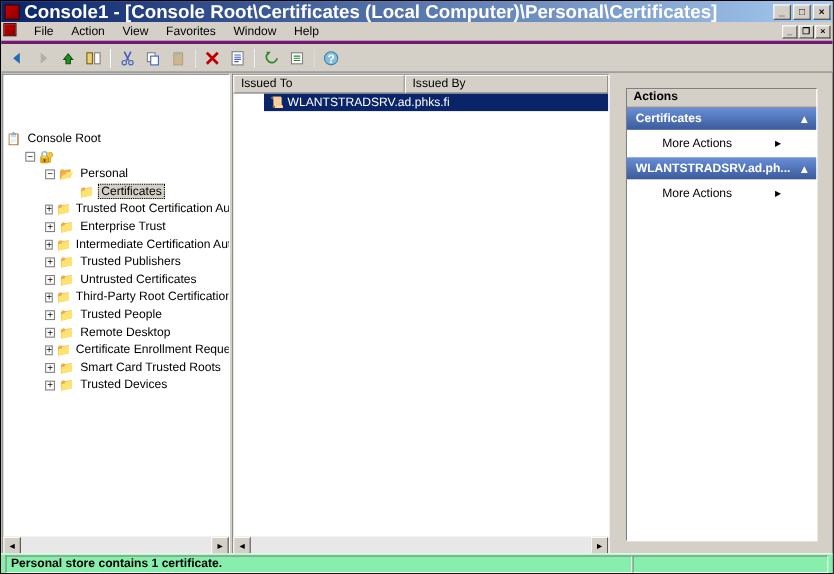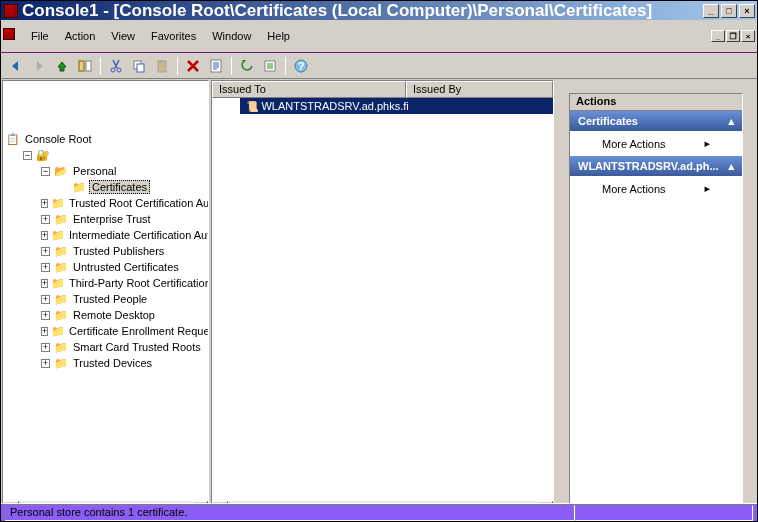--- a/index.html
+++ b/index.html
@@ -4,21 +4,21 @@
 <style>
 * { margin: 0; padding: 0; box-sizing: border-box; font-family: Tahoma, sans-serif; font-size: 11px; }
 body { background: #d4d0c8; overflow: hidden; width: 758px; height: 522px; position: relative; border: 1px solid #000; }
 
 .titlebar { height: 19px; background: linear-gradient(to right, #0a246a, #a6caf0); display: flex; align-items: center; padding: 0 2px; color: #fff; }
 .titlebar .app-icon { width: 16px; height: 16px; margin-right: 3px; display: flex; align-items: center; justify-content: center; }
 .titlebar .title-text { flex: 1; font-weight: bold; font-size: 17px; }
 .titlebar .win-btns { display: flex; gap: 2px; }
 .win-btn { width: 16px; height: 14px; background: #d4d0c8; border: 1px solid #fff; border-right-color: #404040; border-bottom-color: #404040; display: flex; align-items: center; justify-content: center; font-size: 9px; font-weight: bold; color: #000; cursor: pointer; }
 
-.menubar { height: 33px; background: #d4d0c8; display: flex; align-items: center; padding: 0 2px; border-bottom: 1px solid #701a75; }
+.menubar { height: 20px; background: #d4d0c8; display: flex; align-items: center; padding: 0 2px; border-bottom: 3px solid #701a75; }
 .menubar .mdi-icon { width: 16px; height: 16px; margin-right: 4px; }
 .menu-item { padding: 2px 8px; cursor: pointer; }
 .menubar .mdi-btns { margin-left: auto; display: flex; gap: 1px; }
 .mdi-btn { width: 14px; height: 12px; background: #d4d0c8; border: 1px solid #fff; border-right-color: #404040; border-bottom-color: #404040; display: flex; align-items: center; justify-content: center; font-size: 8px; font-weight: bold; cursor: pointer; }
 
 .toolbar { height: 26px; background: #d4d0c8; display: flex; align-items: center; padding: 2px 4px; border-bottom: 1px solid #808080; gap: 1px; }
 .tool-btn { width: 22px; height: 22px; display: flex; align-items: center; justify-content: center; border: 1px solid transparent; cursor: pointer; }
 .tool-btn.disabled { opacity: 0.4; cursor: default; }
 .tool-sep { width: 1px; height: 18px; background: #808080; margin: 0 3px; border-right: 1px solid #fff; }
 
@@ -44,21 +44,21 @@
 .list-row { display: flex; height: 16px; align-items: center; cursor: pointer; margin-left: 28px; }
 .list-row.selected { background: #0a246a; color: #fff; }
 .list-cell { padding: 0 6px; overflow: hidden; display: flex; align-items: center; }
 .cert-icon { width: 14px; height: 14px; margin-right: 3px; display: inline-flex; align-items: center; justify-content: center; }
 
 .actions-pane { width: 174px; background: #fff; border: 1px solid #808080; border-right-color: #fff; border-bottom-color: #fff; margin: 14px; display: flex; flex-direction: column; }
 .actions-title { height: 17px; background: #d4d0c8; border-bottom: 1px solid #808080; padding: 1px 6px; font-weight: bold; }
 .actions-section-hdr { height: 20px; background: linear-gradient(to bottom, #6a8fd8, #3a5a9a); color: #fff; font-weight: bold; padding: 3px 8px; display: flex; align-items: center; justify-content: space-between; cursor: pointer; }
 .actions-item { padding: 6px 32px; cursor: pointer; display: flex; justify-content: space-between; align-items: flex-end; }
 
-.statusbar { position: absolute; bottom: 0; left: 0; right: 0; height: 18px; background: #8b5cf6; border-top: 1px solid #fff; padding: 1px 4px; display: flex; }
+.statusbar { position: absolute; bottom: 0; left: 0; right: 0; height: 18px; background: #86efac; border-top: 1px solid #fff; padding: 1px 4px; display: flex; font-weight: bold; }
 .status-cell { border: 1px solid #808080; border-right-color: #fff; border-bottom-color: #fff; padding: 0 4px; height: 16px; }
 .status-cell.main { flex: 0 0 570px; }
 .status-cell.fill { flex: 1; }
 
 .folder-icon::before { content: "📁"; font-size: 11px; }
 .folder-open-icon::before { content: "📂"; font-size: 11px; }
 .console-root-icon::before { content: "📋"; font-size: 11px; }
 .cert-store-icon::before { content: "🔐"; font-size: 11px; }
 .cert-file-icon::before { content: "📜"; font-size: 10px; }
 .mmc-app-icon { width:14px; height:14px; background: linear-gradient(135deg,#c00,#800); border:1px solid #400; }
@@ -257,21 +257,21 @@
     </div>
     <div class="tree-hscroll">
       <div class="scroll-btn">◄</div>
       <div class="scroll-track"></div>
       <div class="scroll-btn">►</div>
     </div>
   </div>
 
   <div class="list-pane">
     <div class="list-header">
-      <div class="list-col-hdr" style="width:194px">Issued To</div>
+      <div class="list-col-hdr" style="width:156px">Issued To</div>
       <div class="list-col-hdr" style="flex:1">Issued By</div>
     </div>
     <div class="list-rows">
       <div class="list-row selected">
         <div class="list-cell" style="width:172px">
           <span class="cert-icon cert-file-icon"></span>
           <span>WLANTSTRADSRV.ad.phks.fi</span>
         </div>
       </div>
     </div>

